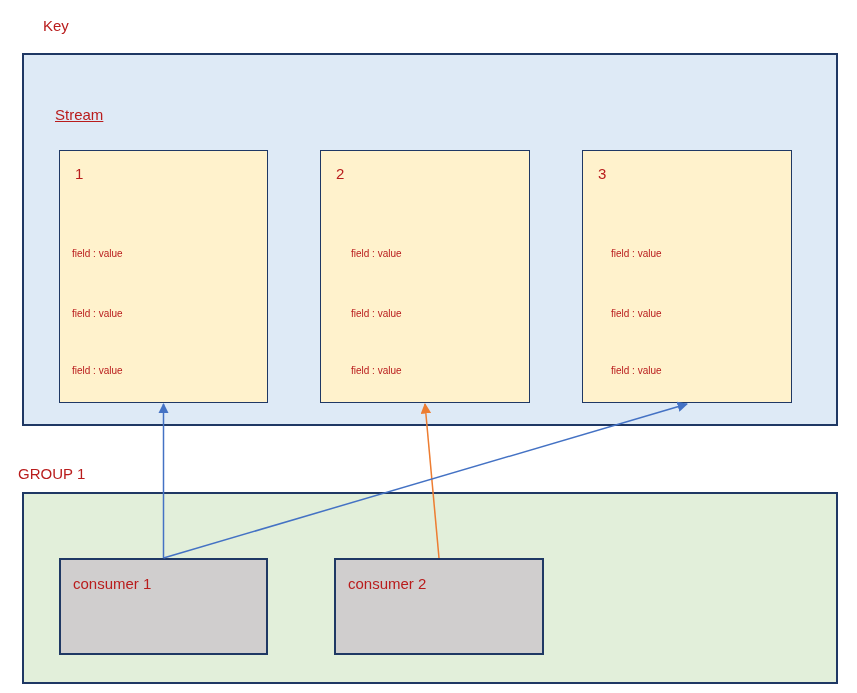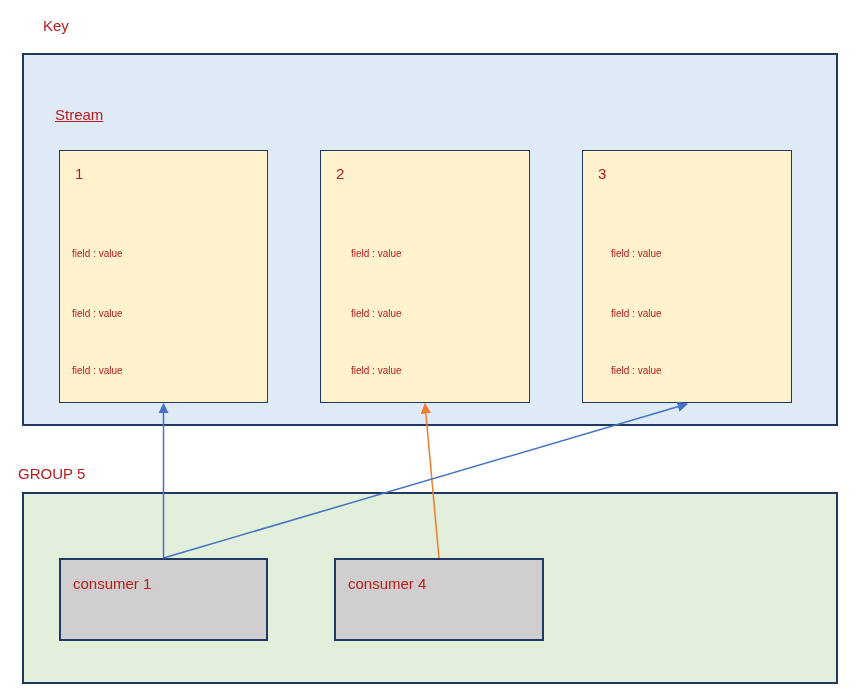--- a/index.html
+++ b/index.html
@@ -56,21 +56,21 @@
   .f1 { top: 92px; }
   .f2 { top: 152px; }
   .f3 { top: 209px; }
   .msg-1 .field { left: 12px; }
   .msg-2 .field { left: 30px; }
   .msg-3 .field { left: 28px; }
 
   .consumer-box {
     position: absolute;
     top: 558px;
-    height: 83px;
+    height: 97px;
     background: #d0cece;
     border: 2px solid #1f3864;
     box-sizing: border-box;
   }
   .consumer-1 { left: 59px;  width: 209px; }
   .consumer-2 { left: 334px; width: 210px; }
   .consumer-label {
     position: absolute;
     top: 13px; left: 12px;
     font-size: 15px; line-height: 21px;
@@ -87,21 +87,21 @@
 </head>
 <body>
 
 <div class="canvas">
 
   <div class="label key-label">Key</div>
 
   <div class="panel stream-panel"></div>
   <div class="label stream-label">Stream</div>
 
-  <div class="label group-label">GROUP 5</div>
+  <div class="label group-label">GROUP 1</div>
   <div class="panel group-panel"></div>
 
   <div class="msg-box msg-1">
     <div class="msg-num">1</div>
     <div class="field f1">field : value</div>
     <div class="field f2">field : value</div>
     <div class="field f3">field : value</div>
   </div>
 
   <div class="msg-box msg-2">
@@ -116,21 +116,21 @@
     <div class="field f1">field : value</div>
     <div class="field f2">field : value</div>
     <div class="field f3">field : value</div>
   </div>
 
   <div class="consumer-box consumer-1">
     <div class="consumer-label">consumer 1</div>
   </div>
 
   <div class="consumer-box consumer-2">
-    <div class="consumer-label">consumer 4</div>
+    <div class="consumer-label">consumer 2</div>
   </div>
 
   <svg class="edges-layer" id="edges" width="857" height="693" viewBox="0 0 857 693" xmlns="http://www.w3.org/2000/svg">
     <defs id="edge-defs">
         <marker id="ah0" viewBox="0 0 10 10" refX="9" refY="5" markerWidth="7" markerHeight="7" orient="auto-start-reverse">
           <path d="M0,0 L10,5 L0,10 z" fill="#4472c4"></path>
         </marker>
         <marker id="ah1" viewBox="0 0 10 10" refX="9" refY="5" markerWidth="7" markerHeight="7" orient="auto-start-reverse">
           <path d="M0,0 L10,5 L0,10 z" fill="#ed7d31"></path>
         </marker>

